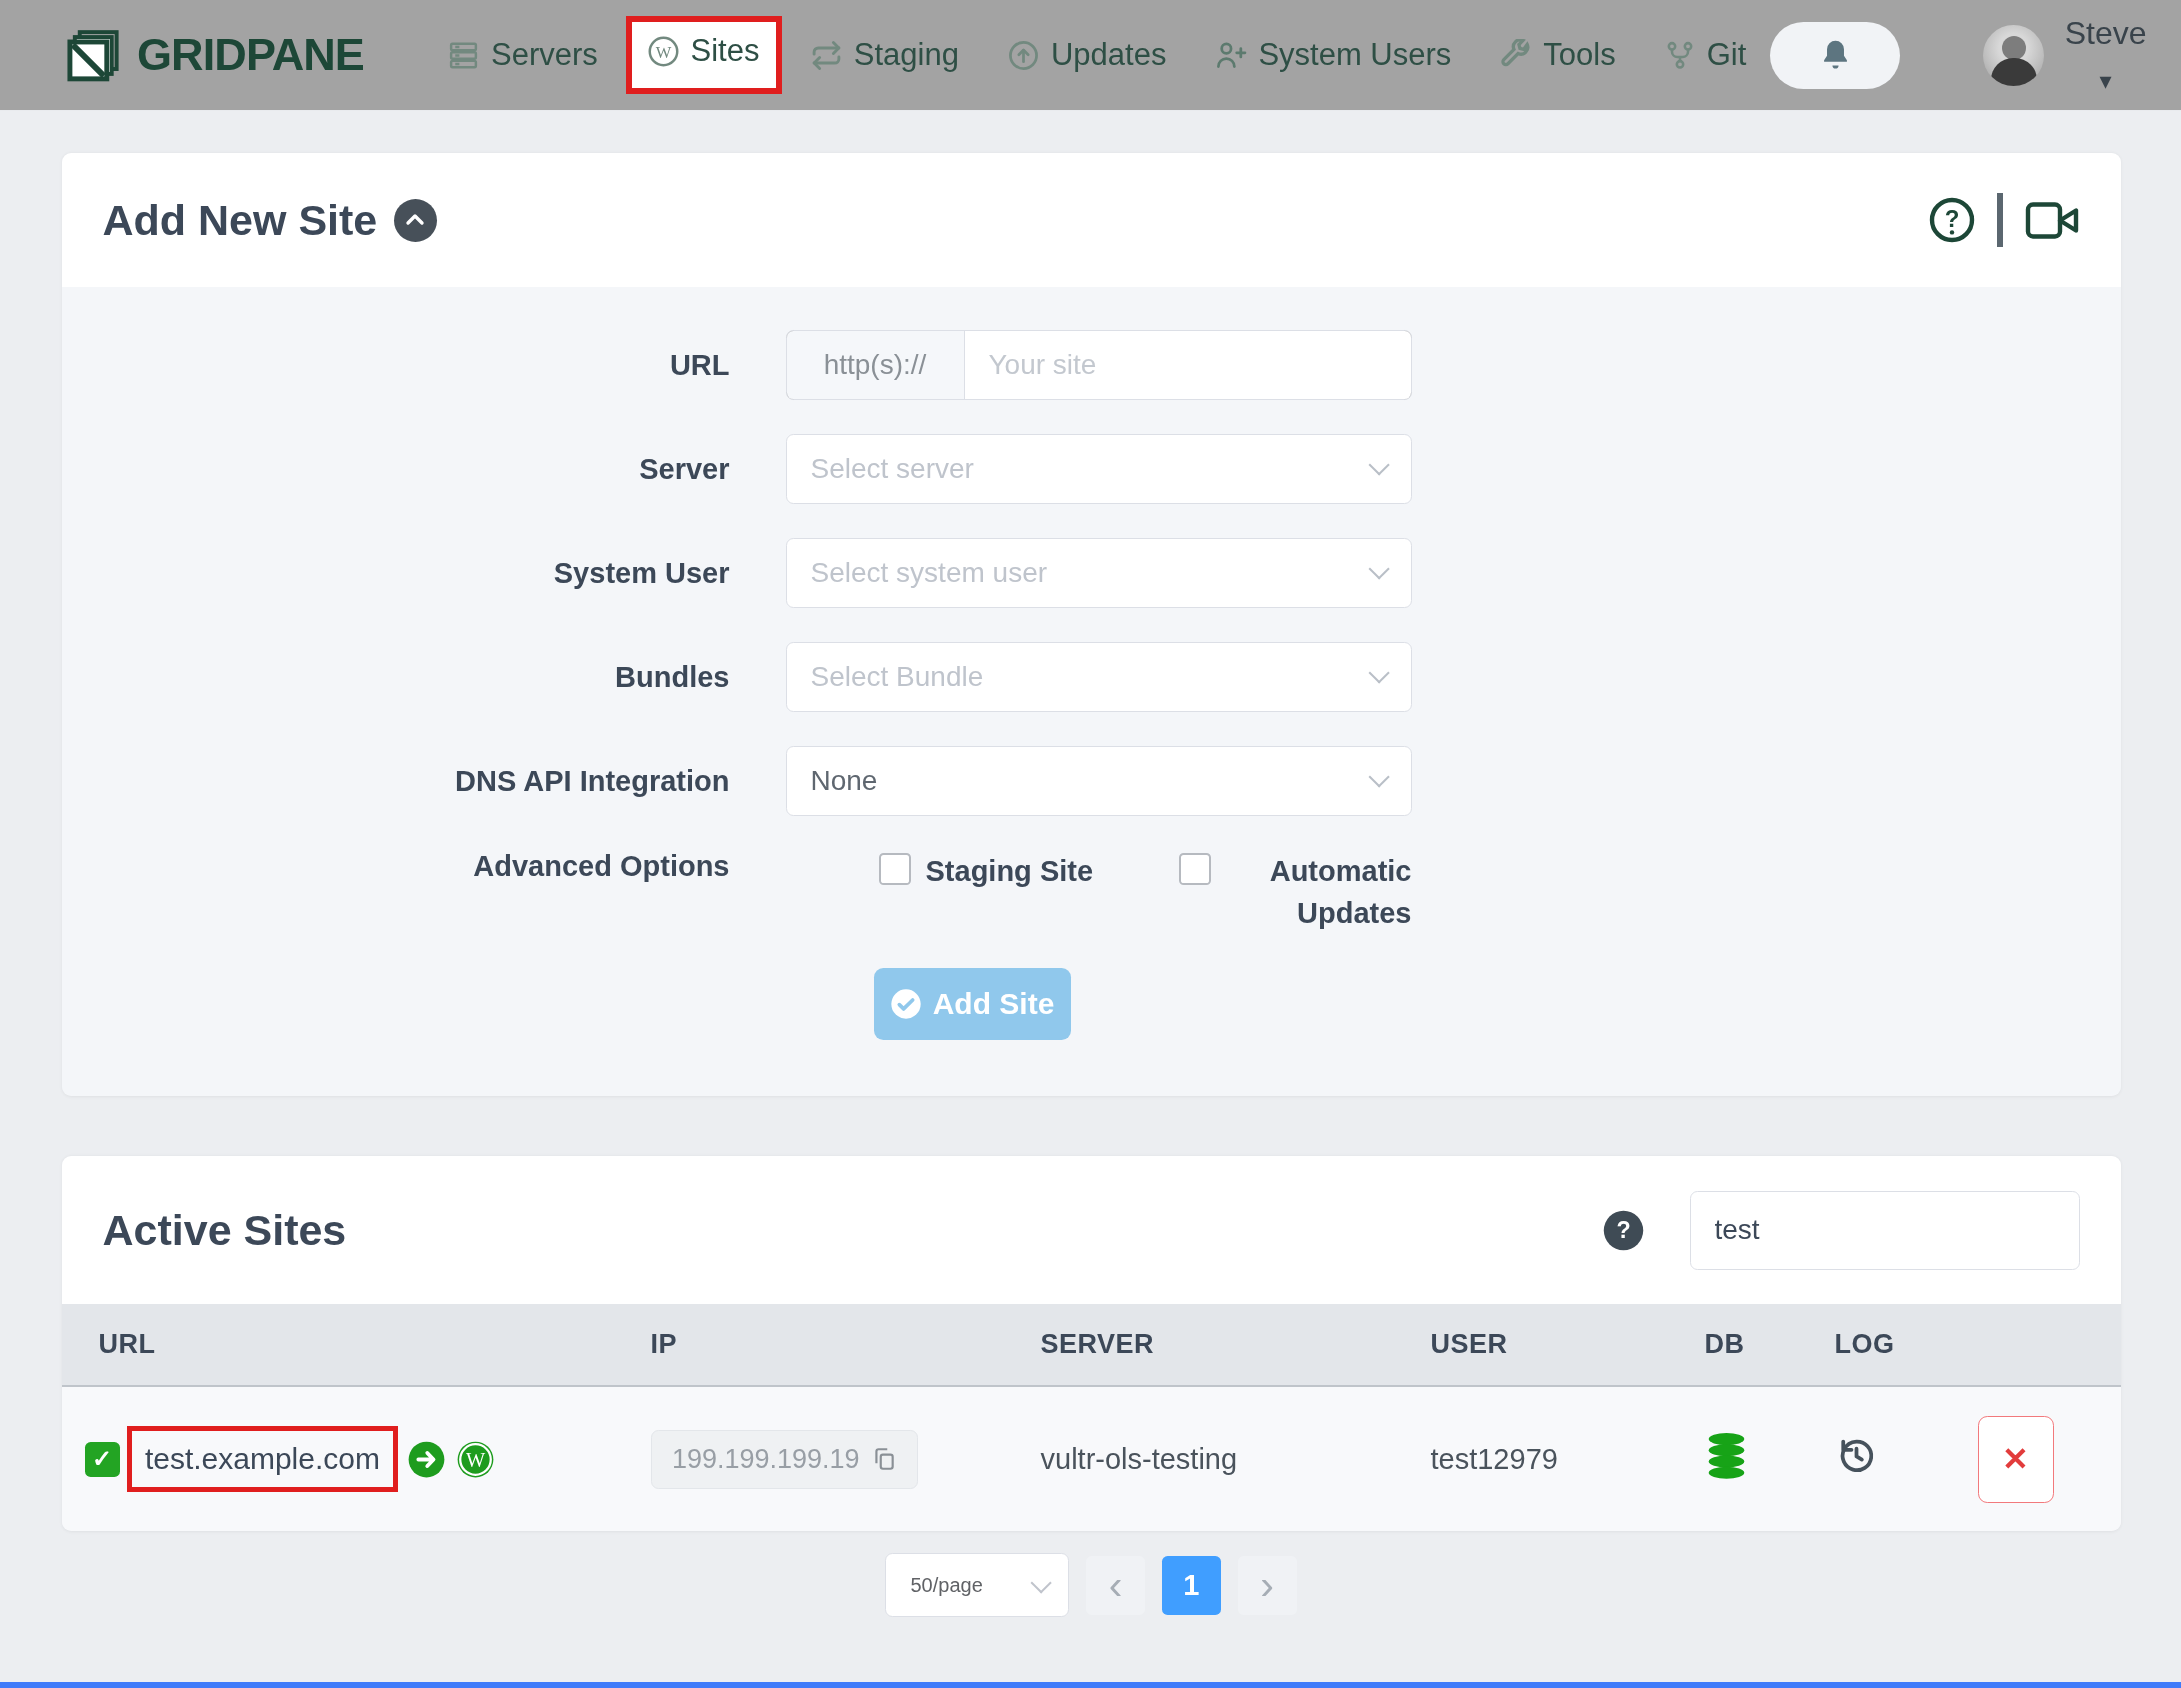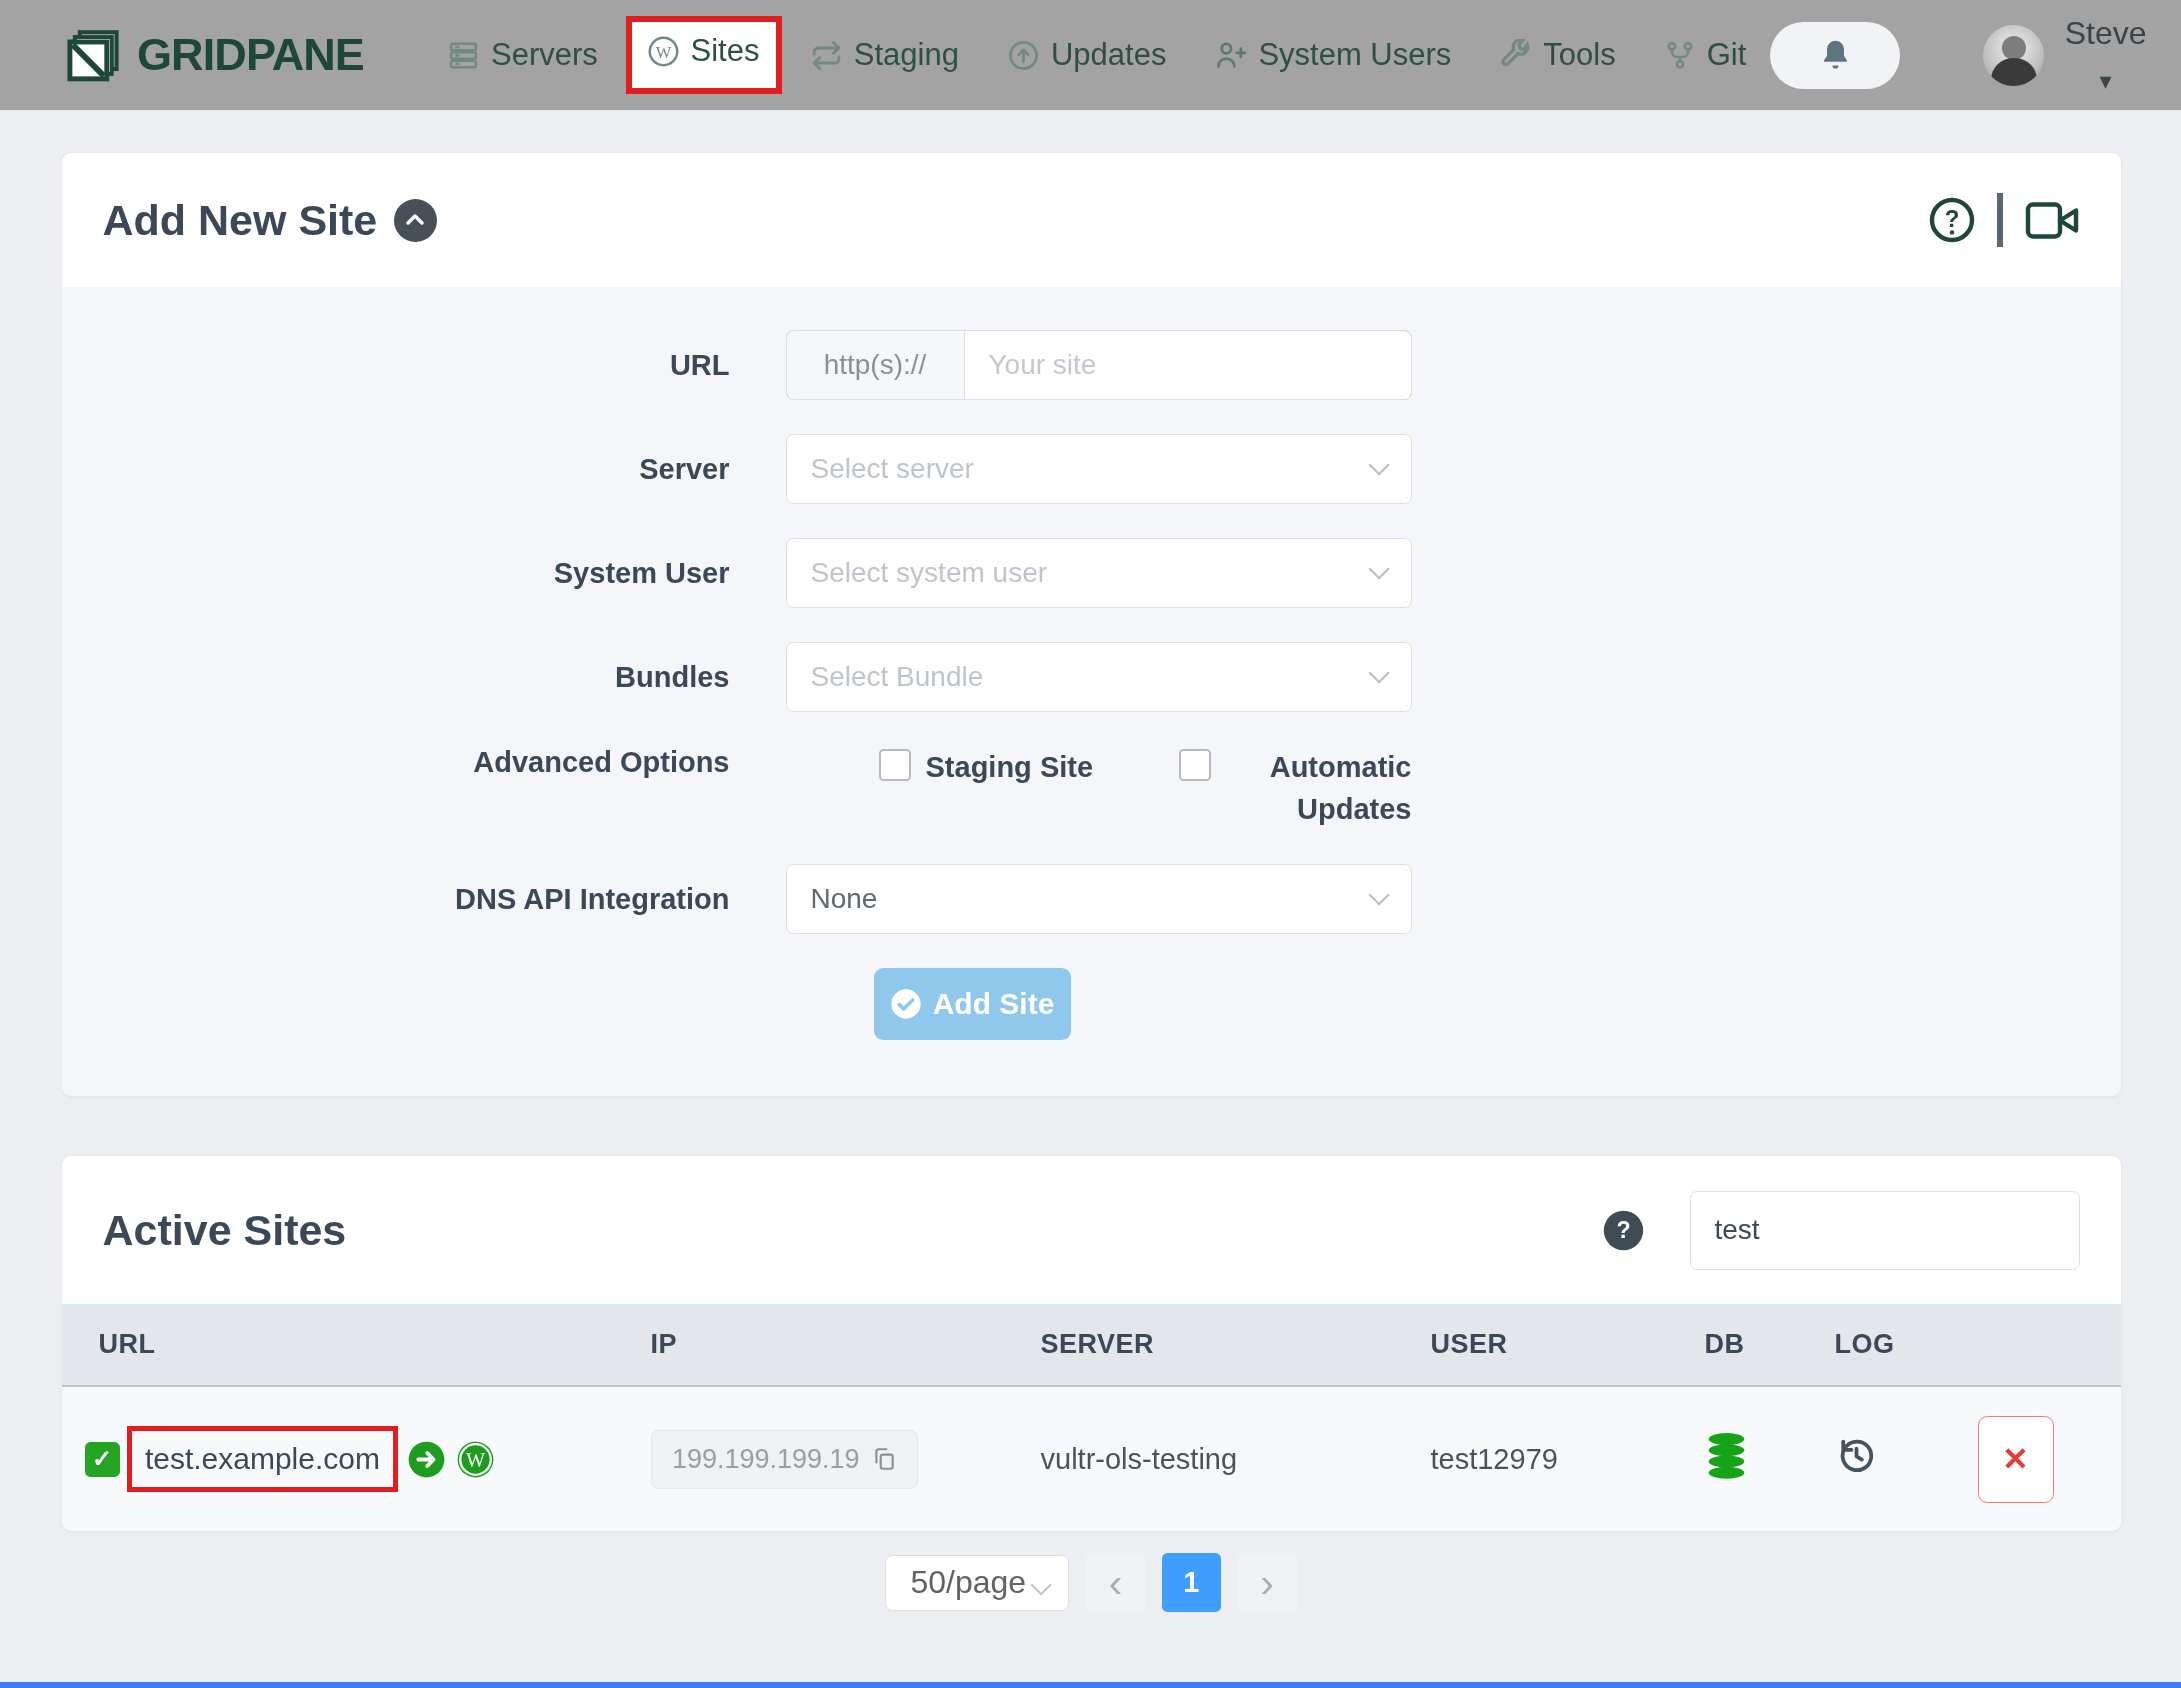--- a/index.html
+++ b/index.html
@@ -63,21 +63,21 @@
   .trow .c-url { width:566px; display:flex; align-items:center; }
   .ann-box-url { border:5.6px solid #e01e1e; padding:11px 13px; display:inline-flex; align-items:center; margin-left:7.4px; background:transparent; }
   .url-text { font-size:30px; font-weight:500; color:#3c4858; cursor:pointer; }
   .row-icon { margin-left:9.3px; cursor:pointer; display:flex; }
   .checkbox-checked { width:35px; height:35px; border-radius:5.6px; background:#23a423; display:flex; align-items:center; justify-content:center; color:#fff; font-size:24px; font-weight:bold; cursor:pointer; flex:0 0 auto; }
   .ip-pill { display:inline-flex; align-items:center; gap:11px; height:59px; padding:0 20.4px; background:#eff1f3; border:1.9px solid #e3e6ea; border-radius:7.4px; font-size:27px; color:#989ea5; cursor:pointer; }
   .delete-btn { margin-left:auto; margin-right:67px; width:76px; height:87px; background:#fff; border:1.9px solid #f2797c; border-radius:9.3px; color:#e23c3c; font-size:32px; font-weight:bold; cursor:pointer; display:flex; align-items:center; justify-content:center; font-family:"Liberation Sans", sans-serif; }
 
   
   .pagination { margin-top:22px; display:flex; align-items:center; justify-content:center; gap:16.7px; }
-  .page-size-select { width:184px; height:56px; background:#fff; border:1.9px solid #dcdfe6; border-radius:7.4px; display:flex; align-items:center; padding:0 24px; font-size:32px; color:#606266; cursor:pointer; position:relative; }
+  .page-size-select { width:184px; height:64px; background:#fff; border:1.9px solid #dcdfe6; border-radius:7.4px; display:flex; align-items:center; padding:0 24px; font-size:20px; color:#606266; cursor:pointer; position:relative; }
   .page-size-select .chev-down { top:24px; right:22px; border-color:#c0c4cc; }
   .page-btn { width:59px; height:59px; border-radius:5.6px; background:#f0f2f5; display:flex; align-items:center; justify-content:center; font-size:41px; color:#a6adb5; cursor:pointer; line-height:0; }
   .page-num { width:59px; height:59px; border-radius:5.6px; background:#409eff; color:#fff; font-size:29px; font-weight:bold; display:flex; align-items:center; justify-content:center; cursor:pointer; }
 
   .bottom-bar { position:absolute; left:0; bottom:0; width:100%; height:6.5px; background:#3e7bfa; }
   svg { display:block; }
 </style>
 </head>
 <body>
 
@@ -252,42 +252,42 @@
     </div>
 
     <div class="form-row">
       <label class="form-label">Bundles</label>
       <div class="form-control">
         <div class="select">Select Bundle</div>
         <span class="chev-down"></span>
       </div>
     </div>
 
+    <div class="form-row">
+      <label class="form-label">DNS API Integration</label>
+      <div class="form-control">
+        <div class="select has-value">None</div>
+        <span class="chev-down"></span>
+      </div>
+    </div>
+
     <div class="form-row adv-row">
       <label class="form-label">Advanced Options</label>
       <div class="adv-controls">
         <div class="checkbox-item">
           <span class="checkbox-box"></span>
           <span class="checkbox-label">Staging Site</span>
         </div>
         <div class="checkbox-item">
           <span class="checkbox-box"></span>
           <span class="checkbox-label cb-wrap">Automatic Updates</span>
         </div>
       </div>
     </div>
 
-    <div class="form-row">
-      <label class="form-label">DNS API Integration</label>
-      <div class="form-control">
-        <div class="select has-value">None</div>
-        <span class="chev-down"></span>
-      </div>
-    </div>
-
     <div class="btn-row">
       <button class="add-site-btn">
         <span>
           <svg width="32" height="32" viewBox="0 0 24 24">
             <circle cx="12" cy="12" r="11" fill="#ffffff"></circle>
             <path d="M7 12.5l3.2 3.2L17 9" fill="none" stroke="#90c8ec" stroke-width="2.8" stroke-linecap="round" stroke-linejoin="round"></path>
           </svg>
         </span>
         <span>Add Site</span>
       </button>

